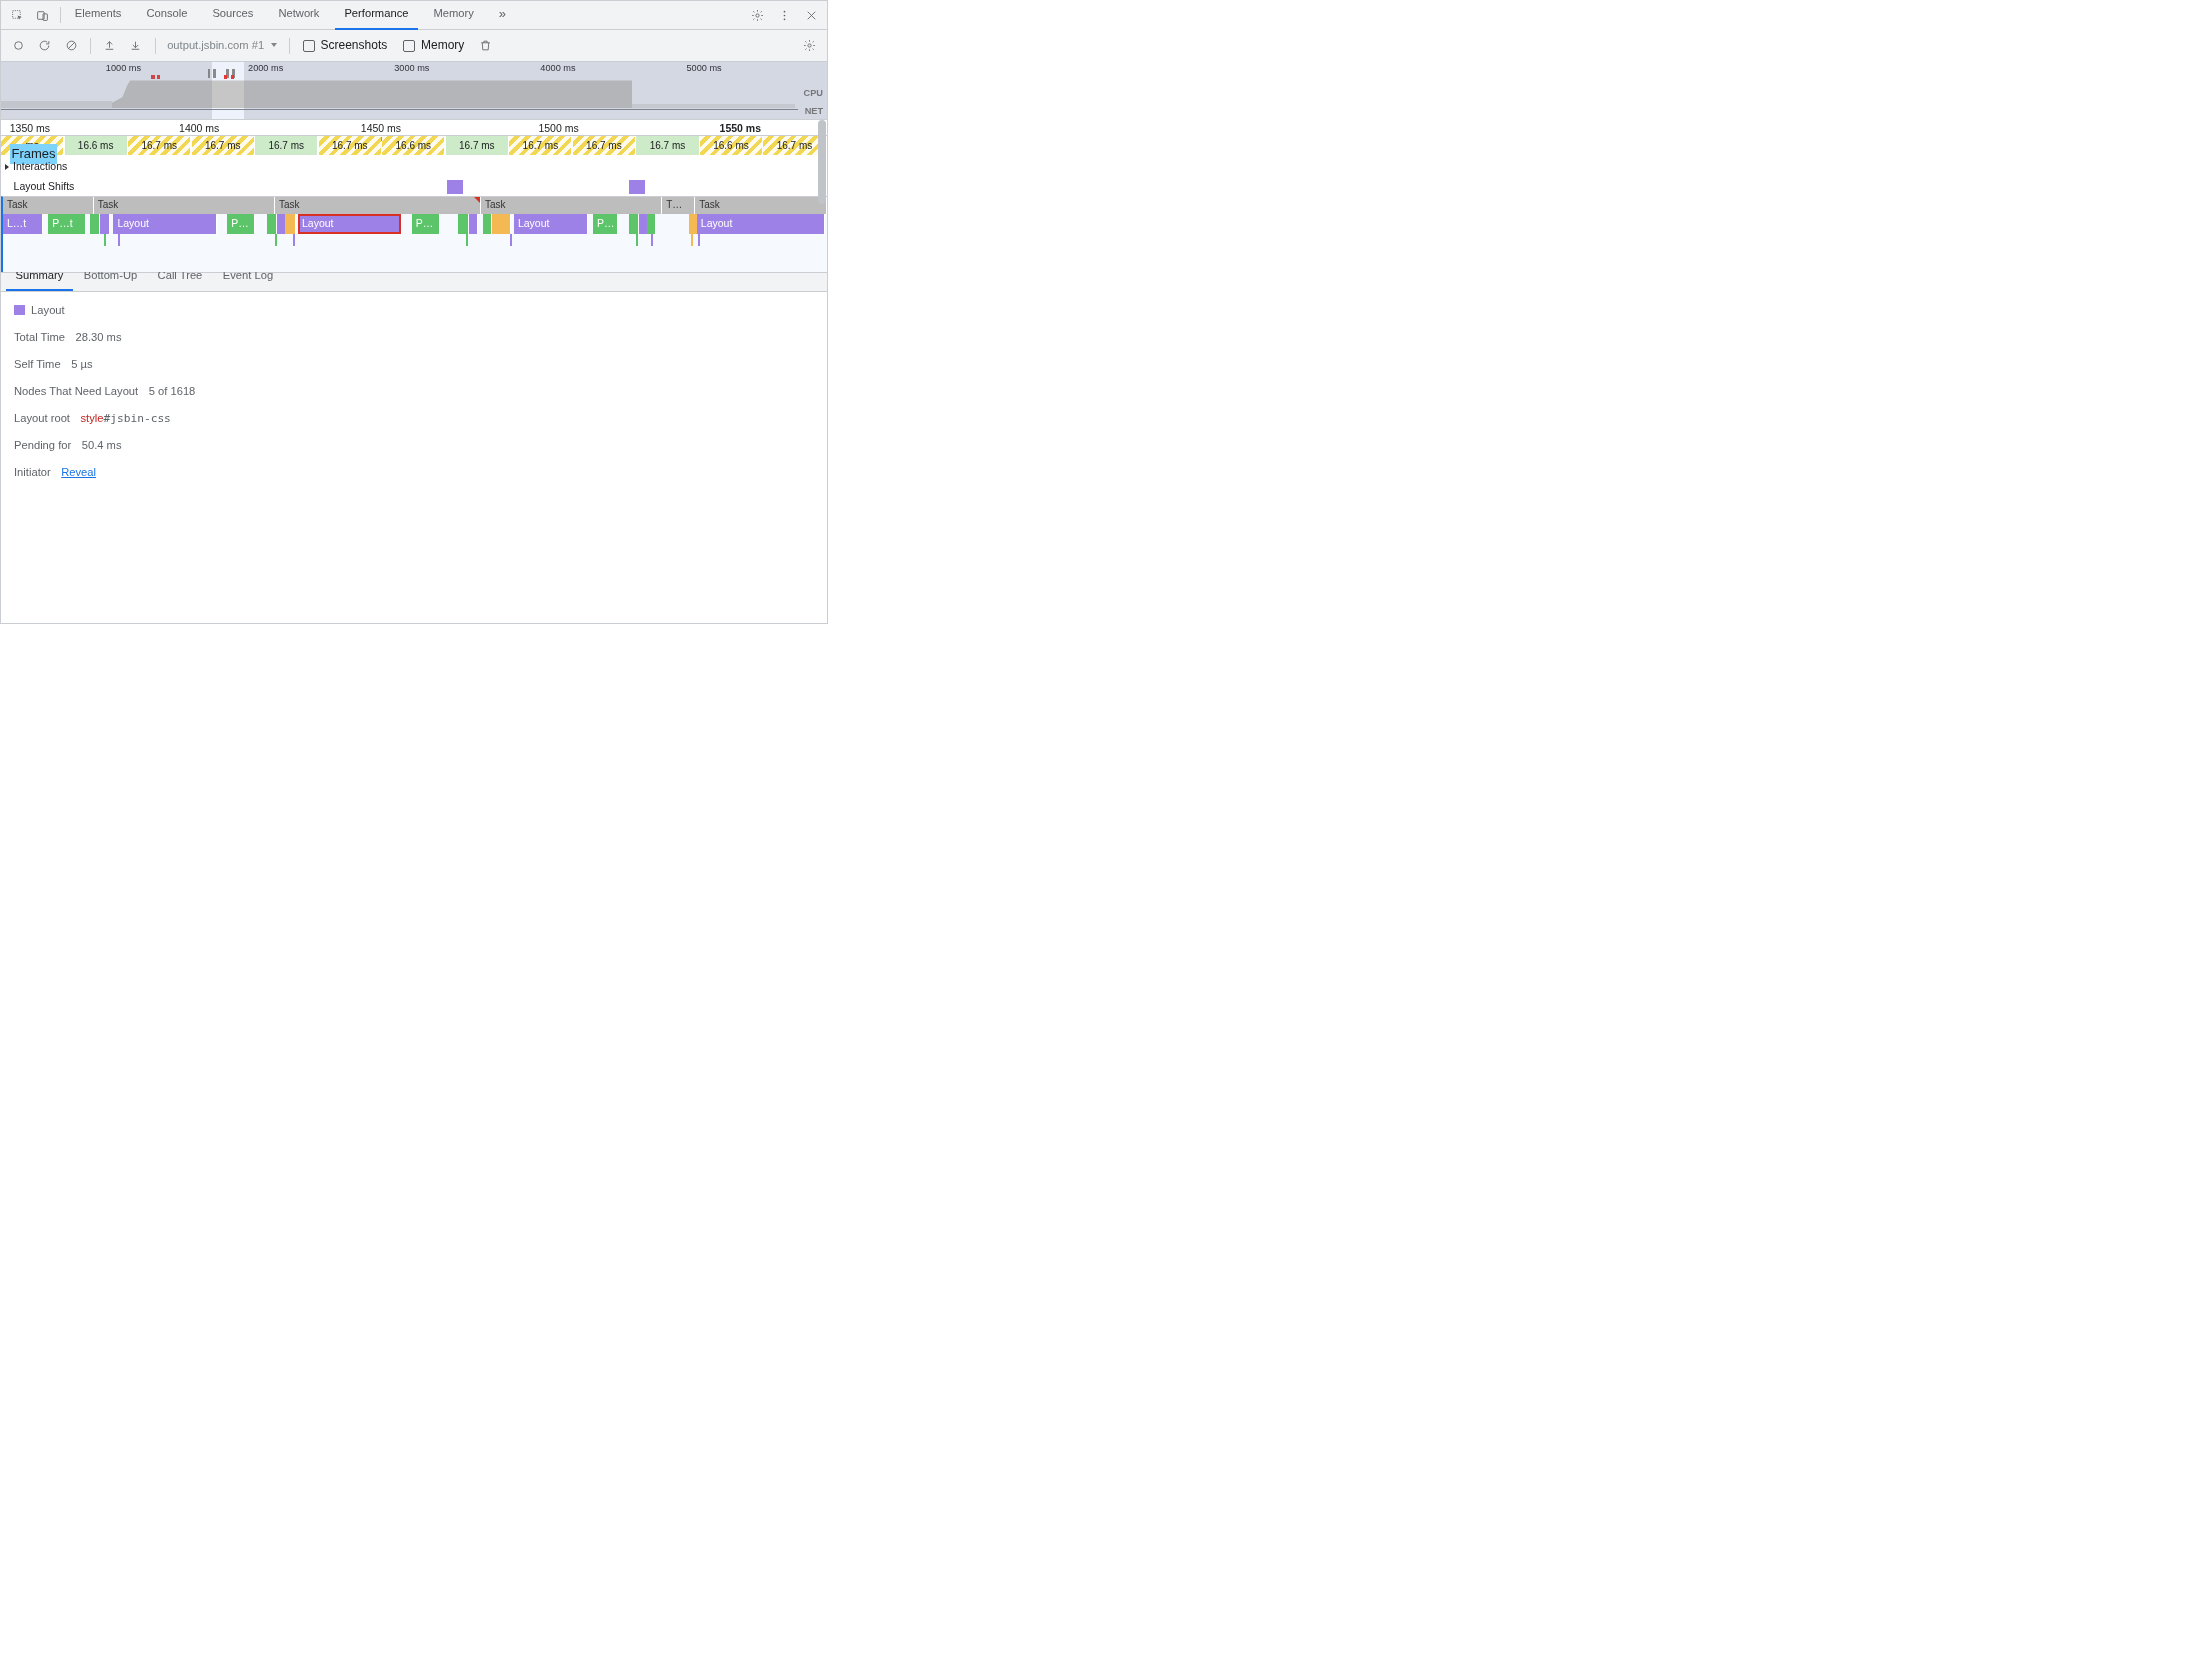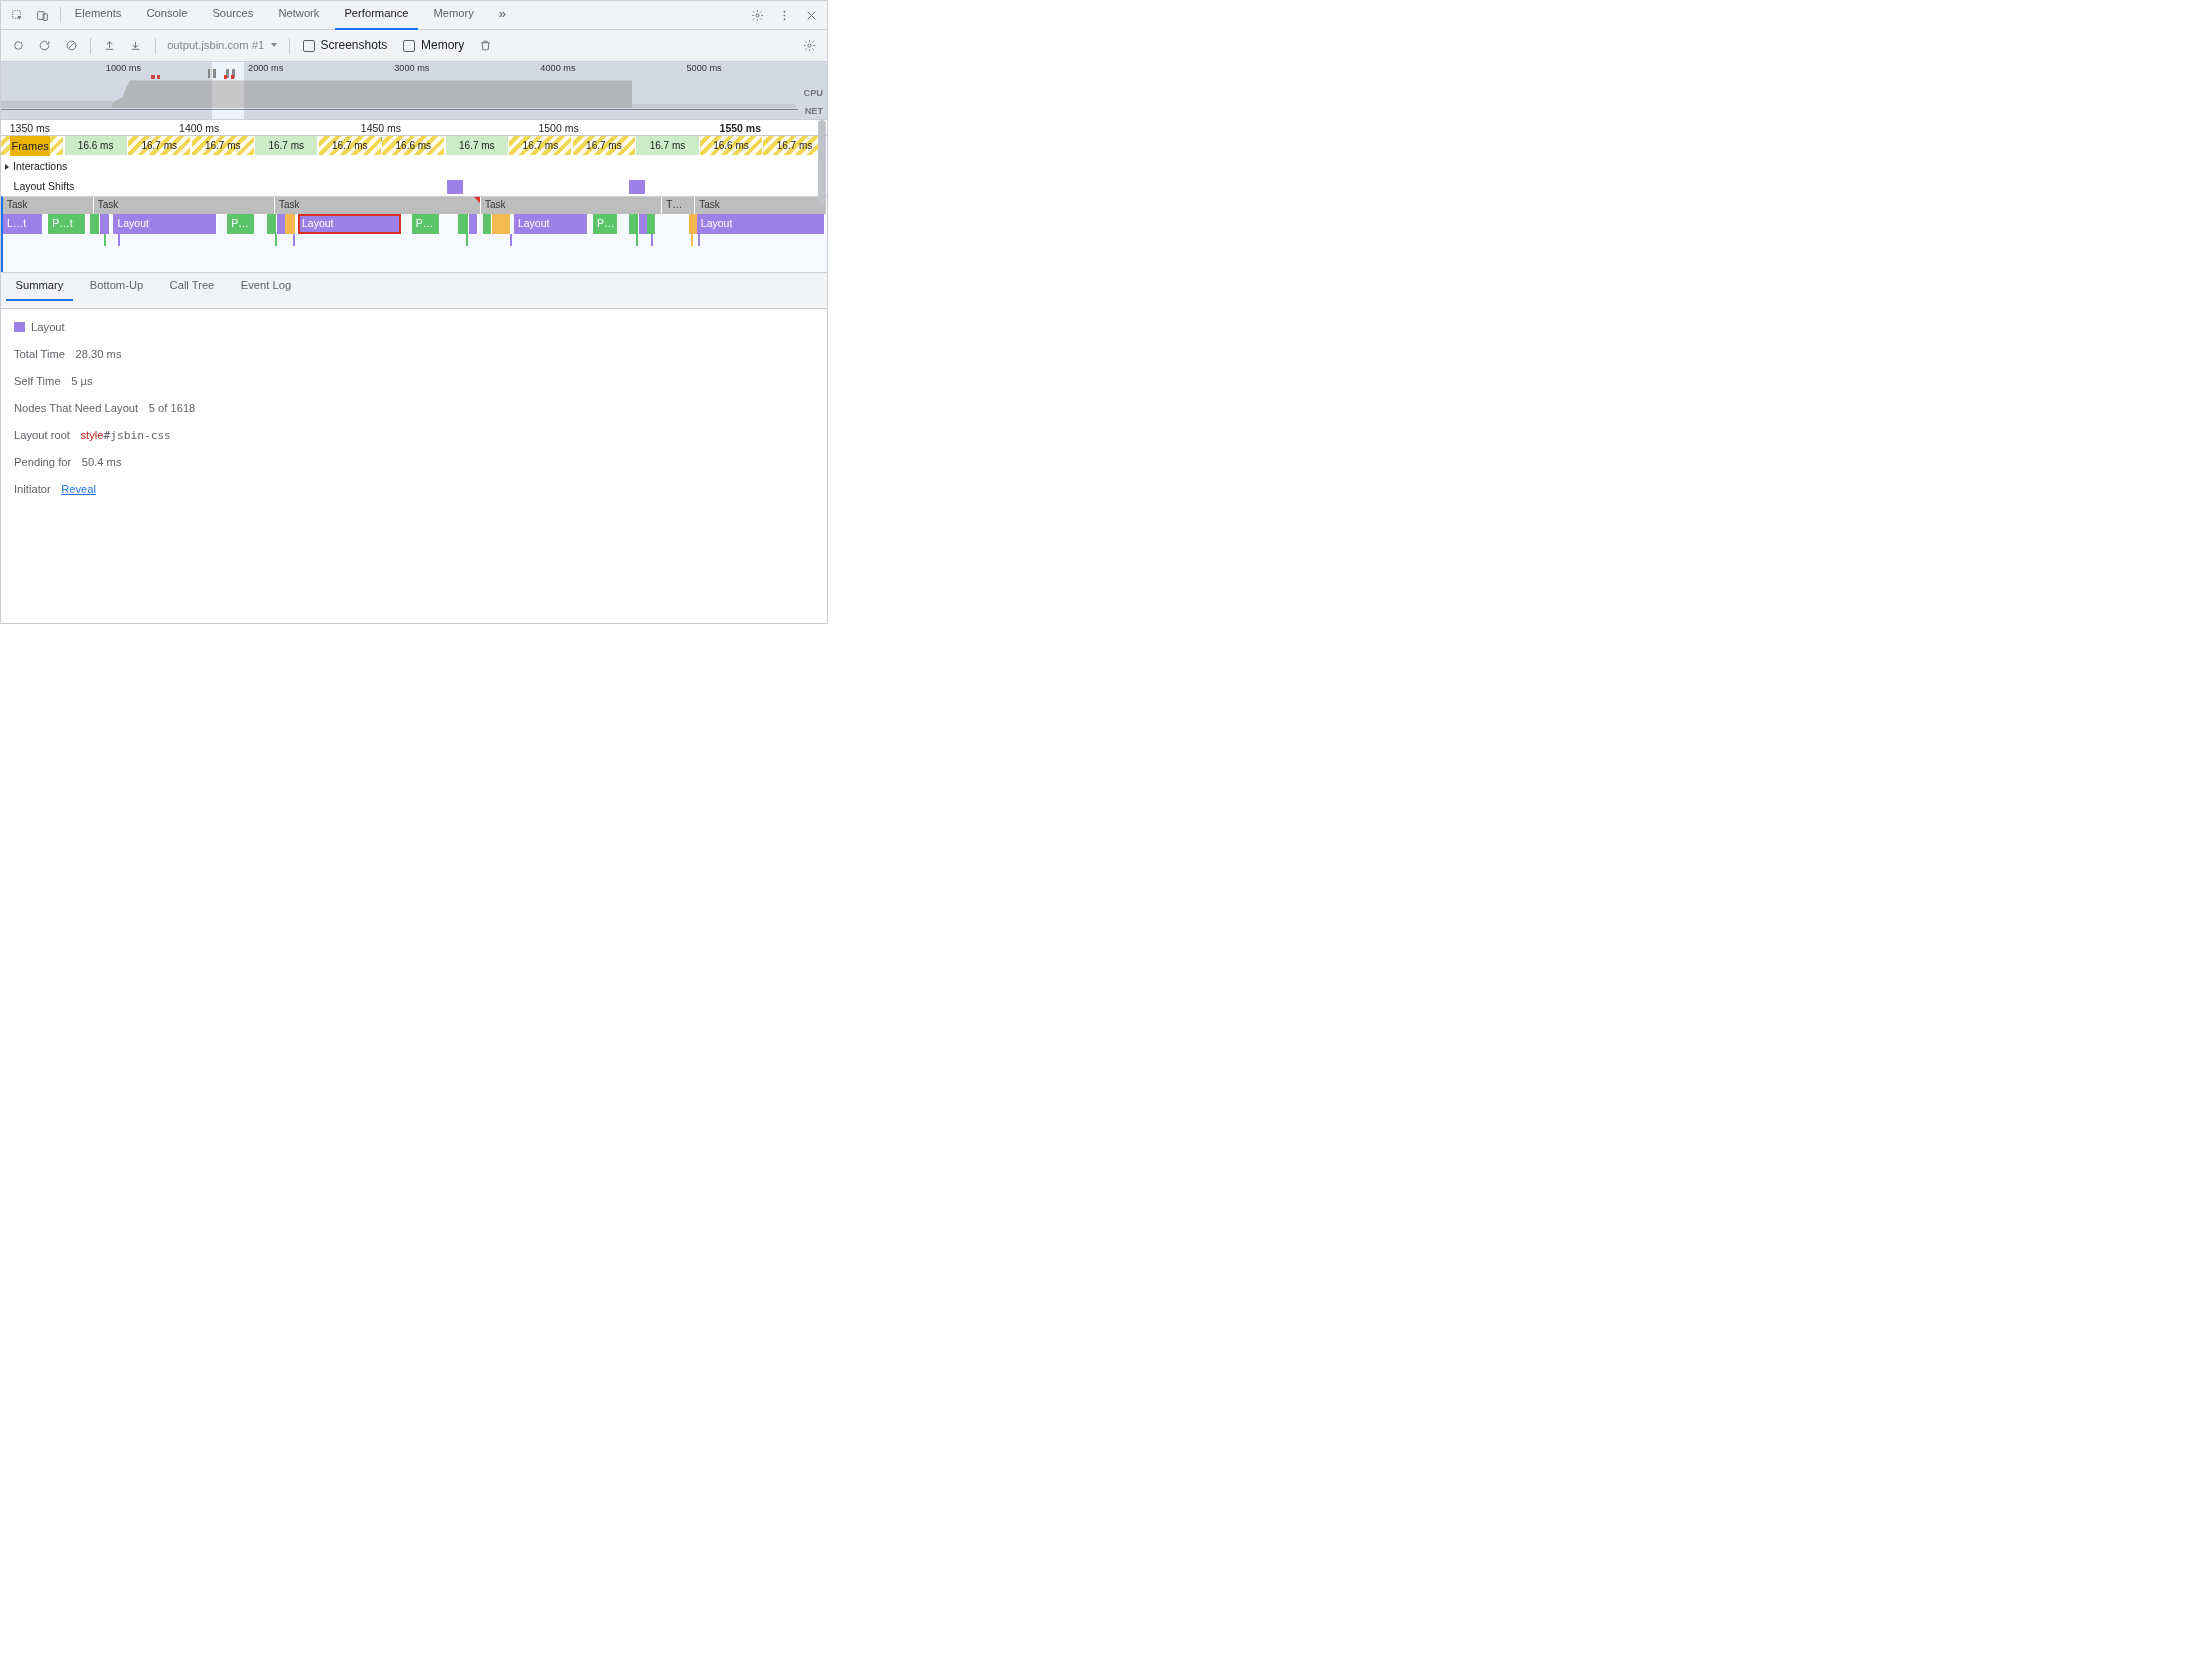--- a/index.html
+++ b/index.html
@@ -56,21 +56,21 @@
   
   .mask{position:absolute;top:0;bottom:0;background:rgba(120,125,135,.22)}
   .mask.left{left:0}
   .mask.right{right:0}
   
   .tl-ruler{position:relative;height:16px;border-bottom:0.7px solid var(--border);background:#fff}
   .tl-ruler .tick{position:absolute;top:1.3px;font-size:10.5px;transform:translateX(-50%);color:var(--text);display:flex;flex-direction:column;align-items:center}
   .tl-ruler .tick::after{content:"";display:block;width:0.7px;height:4px;background:#888;margin-top:1.3px}
   
   .frames-row{position:relative;height:20px;display:flex;align-items:stretch;border-bottom:0.7px solid transparent}
-  .frames-label{position:absolute;left:9.2px;top:0;height:20px;display:flex;align-items:center;font-size:11px;background:#eab308;padding:0 1.3px;z-index:2}
+  .frames-label{position:absolute;left:9.2px;top:8px;height:20px;display:flex;align-items:center;font-size:13px;background:#7dd3fc;padding:0 1.3px;z-index:2}
   .frames{display:flex;align-items:stretch;width:100%;height:100%}
   .frame{flex:1;display:flex;align-items:center;justify-content:center;font-size:10px;background-image:repeating-linear-gradient(135deg,rgba(255,255,255,.9) 0 4px,transparent 4px 8px);margin-right:1.3px;white-space:nowrap;overflow:hidden}
   .frame.y{background-color:var(--yellow)}
   .frame.g{background-color:#cdebc9;background-image:none}
   
   .track{position:relative;height:20px;border-top:0.7px solid #fff}
   .track .hdr{position:absolute;left:0;top:0;bottom:0;display:flex;align-items:center;padding:0 4px;font-size:10.5px;gap:4px;z-index:2}
   .tri{width:0;height:0;border-top:3.3px solid transparent;border-bottom:3.3px solid transparent;border-left:4.6px solid #333}
   .tri.down{transform:rotate(90deg)}
   .anim-bar{position:absolute;left:0;right:0;top:0;bottom:0;background:var(--purple-light);z-index:0}
@@ -89,21 +89,21 @@
   .blk.green{background:var(--green2)}
   .blk.orange{background:var(--orange)}
   .blk.outlined{box-shadow:inset 0 0 0 2px #d93025}
   .row3{position:absolute;left:0;right:0;top:37px;height:12px}
   .sliver{position:absolute;top:0;width:2px;height:12px}
   .sliver.g{background:var(--green2)}
   .sliver.p{background:var(--purple)}
   .sliver.o{background:var(--orange)}
   .vscroll{position:absolute;right:1.3px;top:0;width:8px;height:84px;background:#c0c4c9;border-radius:4px}
   
-  .dtabs{display:flex;align-items:flex-start;height:37px;border-top:0.7px solid var(--border);border-bottom:0.7px solid var(--border);background:var(--toolbar-bg);padding:0 5.3px;gap:8px}
+  .dtabs{display:flex;align-items:flex-end;height:20px;border-top:0.7px solid var(--border);border-bottom:0.7px solid var(--border);background:var(--toolbar-bg);padding:0 5.3px;gap:2px}
   .dtab{padding:0 9.2px;height:28px;display:flex;align-items:center;font-size:11.2px;color:var(--muted);border-bottom:2px solid transparent;cursor:pointer}
   .dtab.active{color:var(--text);border-bottom-color:var(--accent)}
   
   .summary{padding:10.5px 13px;color:#5f6368;font-size:11.2px;display:flex;flex-direction:column;gap:12px;background:#fff}
   .sum-head{display:flex;align-items:center;gap:6.6px;color:#5f6368}
   .swatch{width:10.5px;height:10.5px;background:var(--purple)}
   .kv{display:flex;gap:10.5px}
   .kv .k{min-width:0;color:#5f6368}
   .kv .v{color:#5f6368}
   .code-red{font-family:Liberation Sans, sans-serif;color:var(--code-red)}

